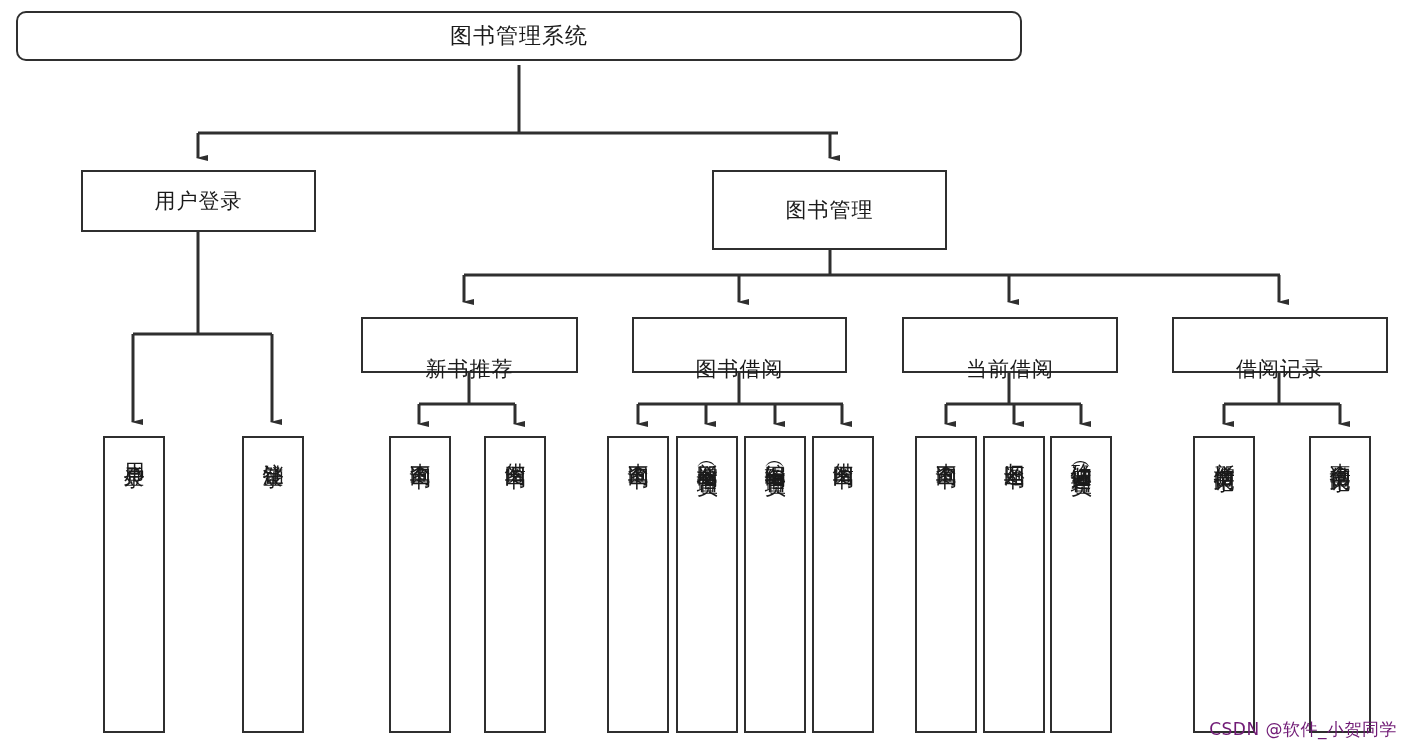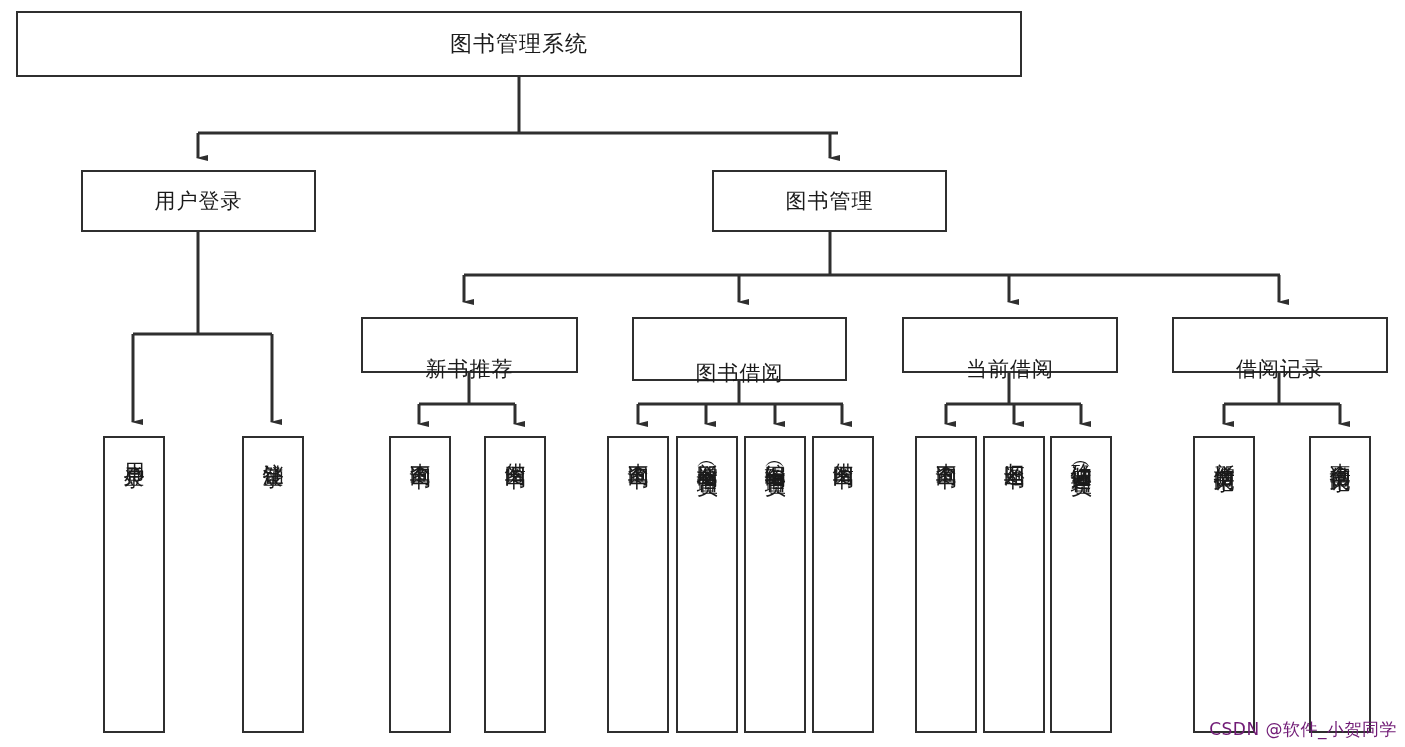--- a/index.html
+++ b/index.html
@@ -117,35 +117,35 @@
       <path d="M1014,404 L1014,424" marker-end="url(#arrow)"></path>
       <path d="M1081,404 L1081,424" marker-end="url(#arrow)"></path>
 
       <path d="M1279,373 L1279,404"></path>
       <path d="M1224,404 L1340,404"></path>
       <path d="M1224,404 L1224,424" marker-end="url(#arrow)"></path>
       <path d="M1340,404 L1340,424" marker-end="url(#arrow)"></path>
     </g>
   </svg>
 
-  <div class="node root" id="n-root" style="left: 16px; top: 11px; width: 1006px; height: 66px;">
+  <div class="node root" id="n-root" style="left: 16px; top: 11px; width: 1006px; height: 50px; border-radius: 10px;">
     <span class="label">图书管理系统</span>
   </div>
 
   <div class="node level2" id="n-l2-0" style="left: 81px; top: 170px; width: 235px; height: 62px;">
     <span class="label">用户登录</span>
   </div>
-  <div class="node level2" id="n-l2-1" style="left: 712px; top: 170px; width: 235px; height: 62px;">
+  <div class="node level2" id="n-l2-1" style="left: 712px; top: 170px; width: 235px; height: 80px;">
     <span class="label">图书管理</span>
   </div>
 
   <div class="node level3" id="n-l3-0" style="left: 361px; top: 317px; width: 217px; height: 56px;">
     <span class="label">新书推荐</span>
   </div>
-  <div class="node level3" id="n-l3-1" style="left: 632px; top: 317px; width: 215px; height: 64px;">
+  <div class="node level3" id="n-l3-1" style="left: 632px; top: 317px; width: 215px; height: 56px;">
     <span class="label">图书借阅</span>
   </div>
   <div class="node level3" id="n-l3-3" style="left: 1172px; top: 317px; width: 216px; height: 56px;">
     <span class="label">借阅记录</span>
   </div>
   <div class="node level3" id="n-l3-2" style="left: 902px; top: 317px; width: 216px; height: 56px;">
     <span class="label">当前借阅</span>
   </div>
 
   <div class="node leaf" id="n-leaf-0" style="left: 103px; top: 436px; width: 62px; height: 297px;">

